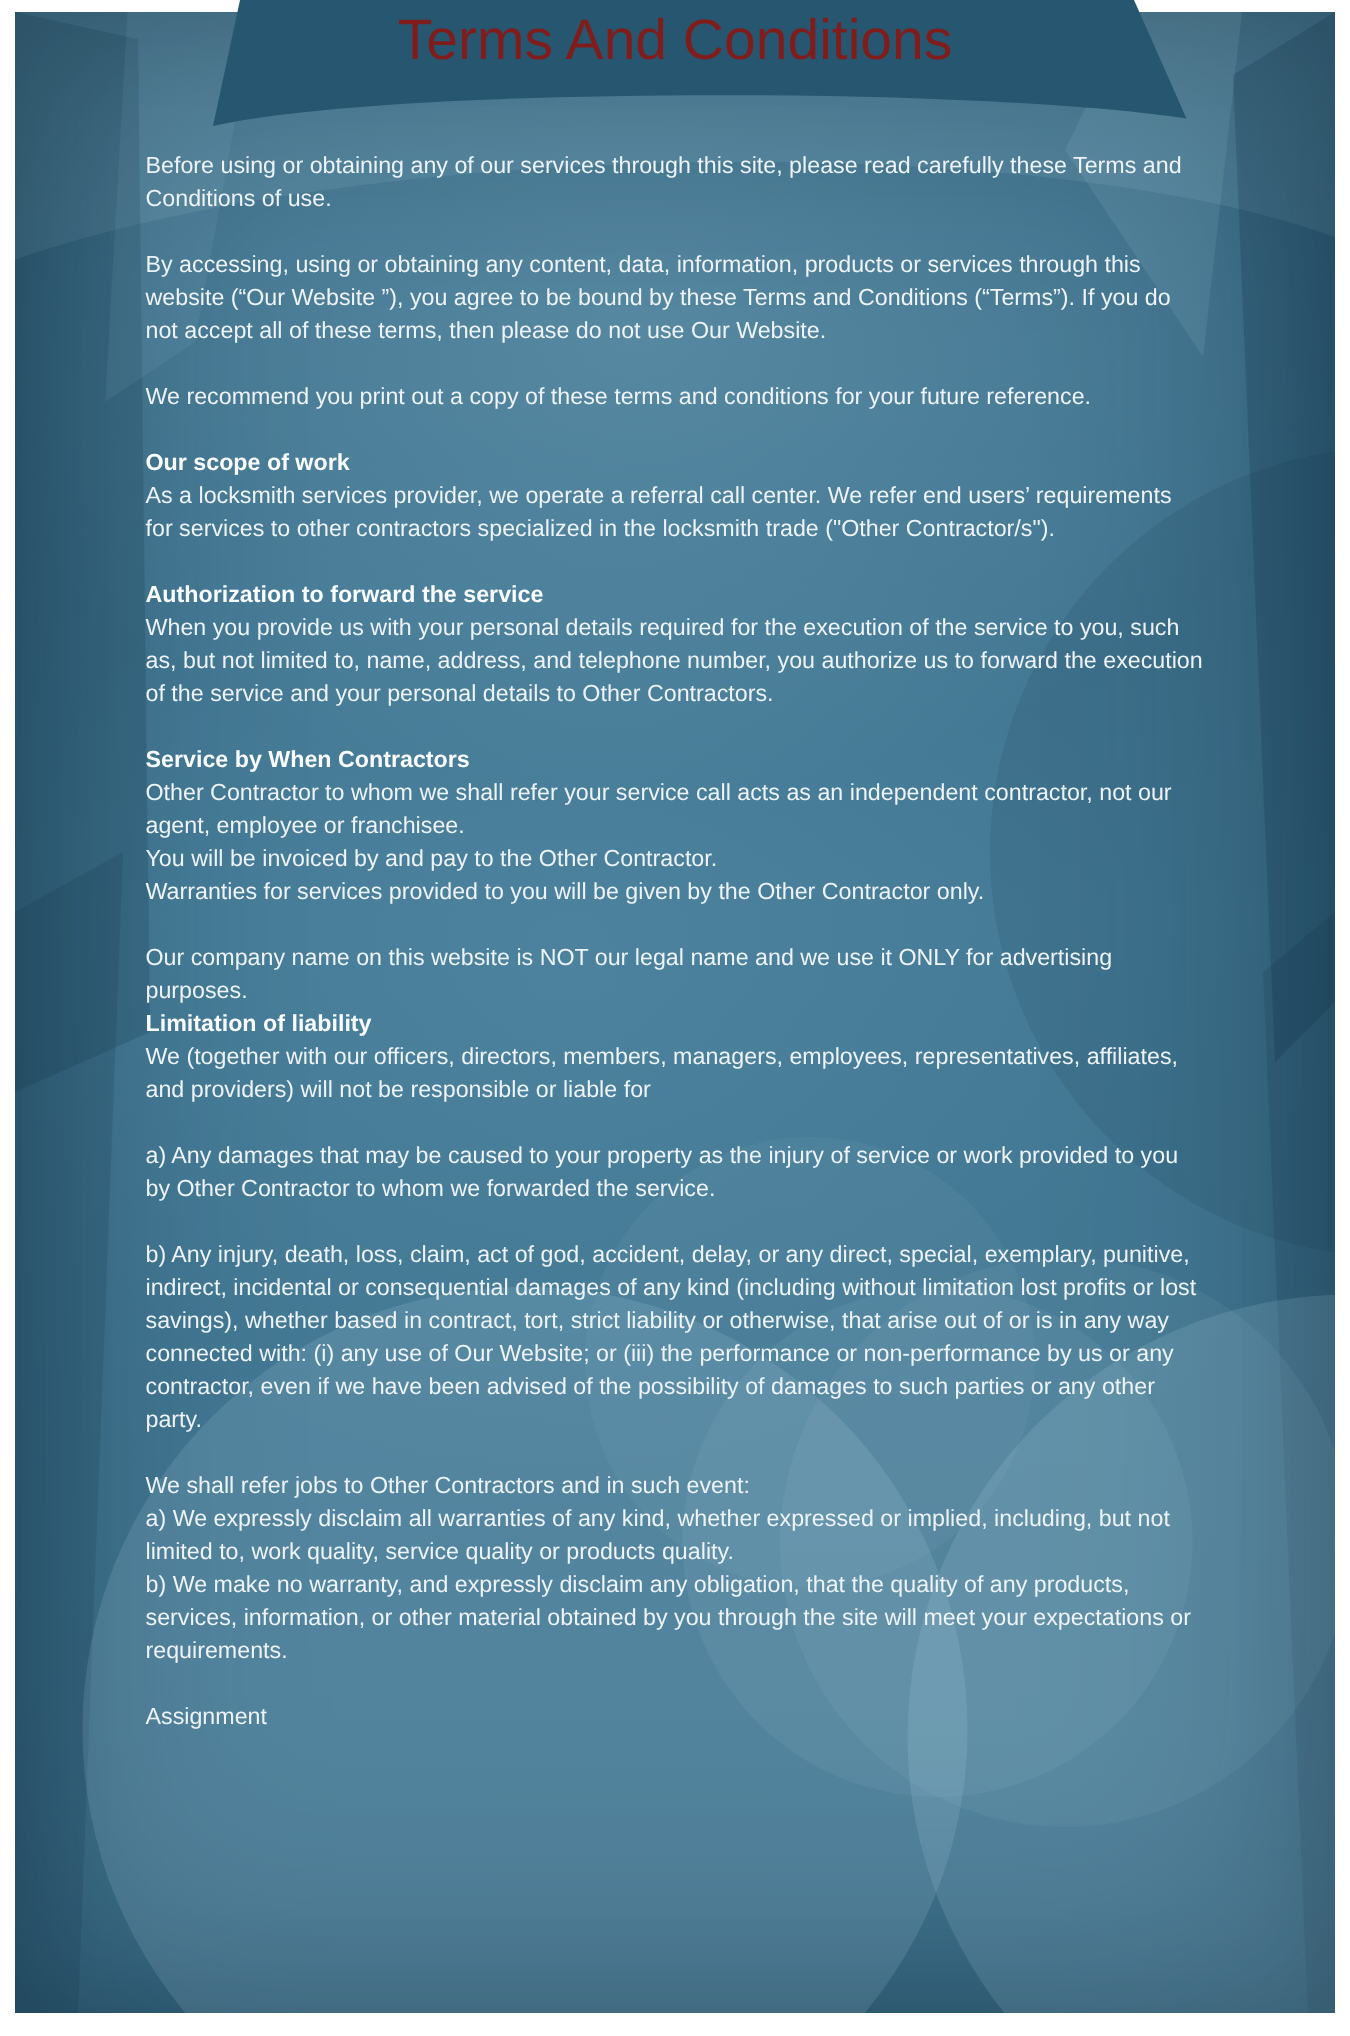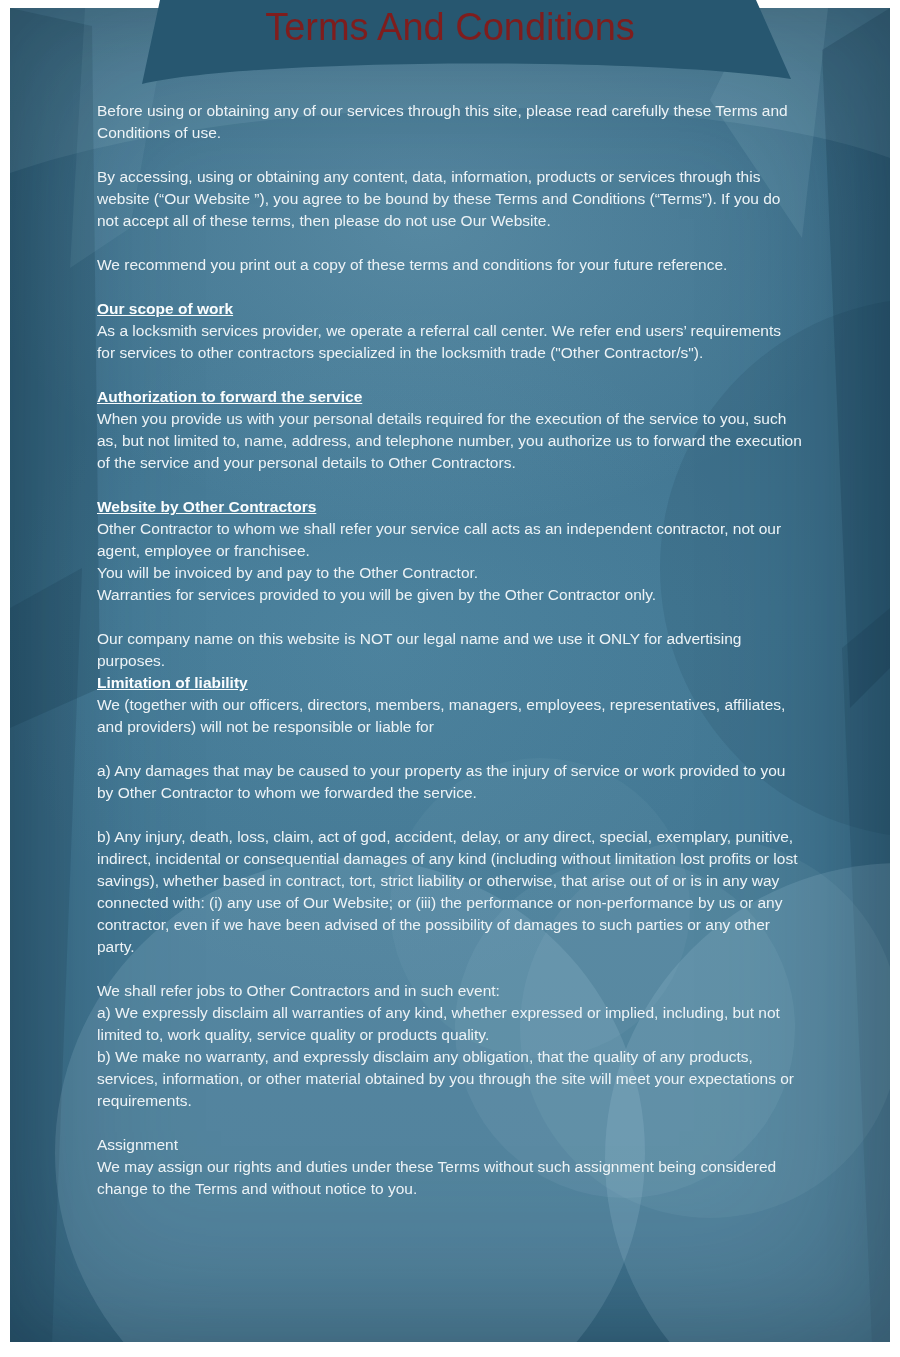--- a/index.html
+++ b/index.html
@@ -34,21 +34,21 @@
   }
   .content{
     position:relative;
     padding:92px 0 0 87px;
     width:706px;
     color:#edf3f6;
     font-size:15.5px;line-height:22px;
   }
   .block{margin:0 0 22px 0;}
   .block p{margin:0;}
-  .block .h{font-weight:700;color:#fafdfe;text-decoration:underline;}
+  .block .h{font-weight:700;color:#fafdfe;}
 </style>
 </head>
 <body>
 
 <div class="page">
 
   <div class="panel">
 
     <svg class="bg-decor" viewBox="0 0 880 1334" preserveAspectRatio="none" aria-hidden="true">
 
@@ -83,21 +83,21 @@
         </div>
         <div class="block">
           <p class="h">Our scope of work</p>
           <p class="t">As a locksmith services provider, we operate a referral call center. We refer end users’ requirements for services to other contractors specialized in the locksmith trade ("Other Contractor/s").</p>
         </div>
         <div class="block">
           <p class="h">Authorization to forward the service</p>
           <p class="t">When you provide us with your personal details required for the execution of the service to you, such as, but not limited to, name, address, and telephone number, you authorize us to forward the execution of the service and your personal details to Other Contractors.</p>
         </div>
         <div class="block">
-          <p class="h">Website by Other Contractors</p>
+          <p class="h">Service by When Contractors</p>
           <p class="t">Other Contractor to whom we shall refer your service call acts as an independent contractor, not our agent, employee or franchisee.</p>
           <p class="t">You will be invoiced by and pay to the Other Contractor.</p>
           <p class="t">Warranties for services provided to you will be given by the Other Contractor only.</p>
         </div>
         <div class="block">
           <p class="t">Our company name on this website is NOT our legal name and we use it ONLY for advertising purposes.</p>
           <p class="h">Limitation of liability</p>
           <p class="t">We (together with our officers, directors, members, managers, employees, representatives, affiliates, and providers) will not be responsible or liable for</p>
         </div>
         <div class="block">
@@ -106,21 +106,20 @@
         <div class="block">
           <p class="t">b) Any injury, death, loss, claim, act of god, accident, delay, or any direct, special, exemplary, punitive, indirect, incidental or consequential damages of any kind (including without limitation lost profits or lost savings), whether based in contract, tort, strict liability or otherwise, that arise out of or is in any way connected with: (i) any use of Our Website; or (iii) the performance or non-performance by us or any contractor, even if we have been advised of the possibility of damages to such parties or any other party.</p>
         </div>
         <div class="block">
           <p class="t">We shall refer jobs to Other Contractors and in such event:</p>
           <p class="t">a) We expressly disclaim all warranties of any kind, whether expressed or implied, including, but not limited to, work quality, service quality or products quality.</p>
           <p class="t">b) We make no warranty, and expressly disclaim any obligation, that the quality of any products, services, information, or other material obtained by you through the site will meet your expectations or requirements.</p>
         </div>
         <div class="block">
           <p class="t">Assignment</p>
-          <p class="t">We may assign our rights and duties under these Terms without such assignment being considered change to the Terms and without notice to you.</p>
         </div>
       </div>
   </div>
 
   <svg class="ribbon" viewBox="0 0 900 110" preserveAspectRatio="none" aria-hidden="true">
     <path d="M160,0 L756,0 L791,79 C645,57 255,58 142,84 Z" fill="#275770"></path>
   </svg>
 
   <h1 class="title">Terms And Conditions</h1>
 

